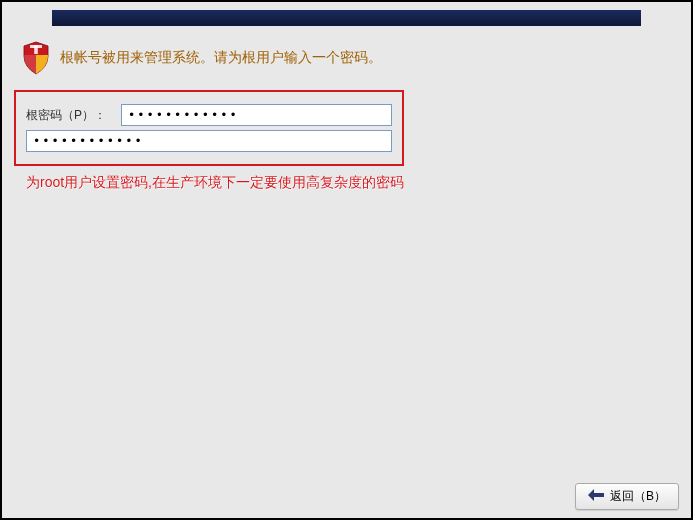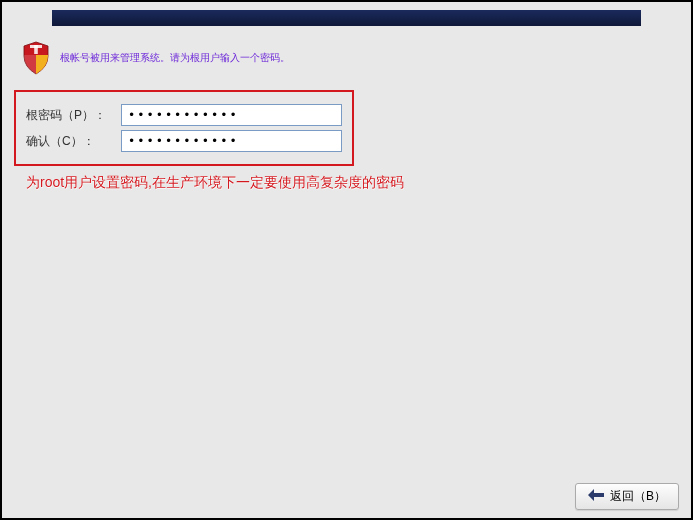--- a/index.html
+++ b/index.html
@@ -21,25 +21,25 @@
       display: flex;
       align-items: center;
       gap: 10px;
       padding: 15px 20px 10px 20px;
     }
     .shield-icon {
       width: 28px; height: 34px;
       display: inline-block;
     }
     .shield-icon svg { width: 100%; height: 100%; }
-    .header-text { font-size: 10px; color: #6d28d9; }
+    .header-text { font-size: 14px; color: #a16207; }
     .form-box {
       border: 2px solid #d4181f;
       margin: 5px 0 0 12px;
-      width: 340px;
+      width: 390px;
       padding: 8px 10px 8px 10px;
     }
     .form-row {
       display: flex;
       align-items: center;
       margin: 4px 0;
     }
     .form-label {
       width: 95px;
       text-align: left;
@@ -111,21 +111,20 @@
   </span>
   <span class="header-text">根帐号被用来管理系统。请为根用户输入一个密码。</span>
 </div>
 
 <div class="form-box">
   <div class="form-row">
     <span class="form-label">根密码（P）：</span>
     <input type="text" class="form-input" value="••••••••••••" style="">
   </div>
   <div class="form-row">
-    <span class="form-label">确认（C）：</span>
     <input type="text" class="form-input" value="••••••••••••" style="">
   </div>
 </div>
 
 <div class="annotation">为root用户设置密码,在生产环境下一定要使用高复杂度的密码</div>
 
 <div class="footer">
   <button class="btn">
     <span class="arrow-left">
       <svg viewBox="0 0 16 12">

